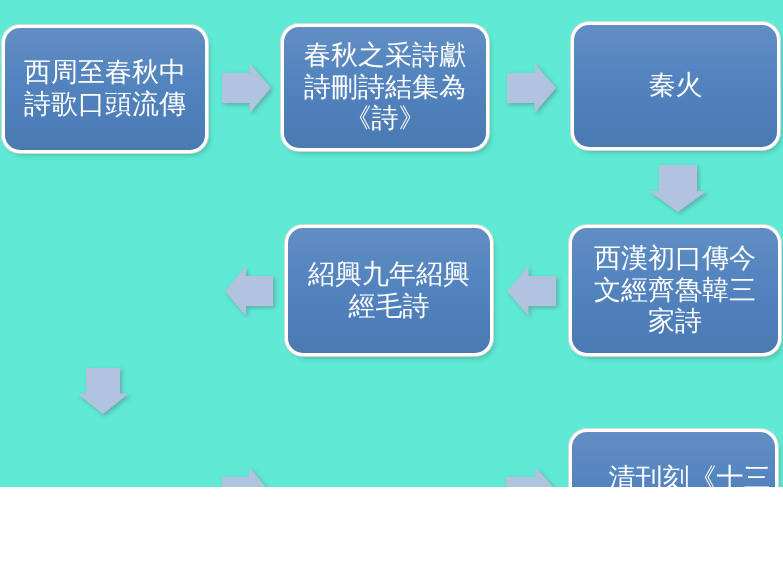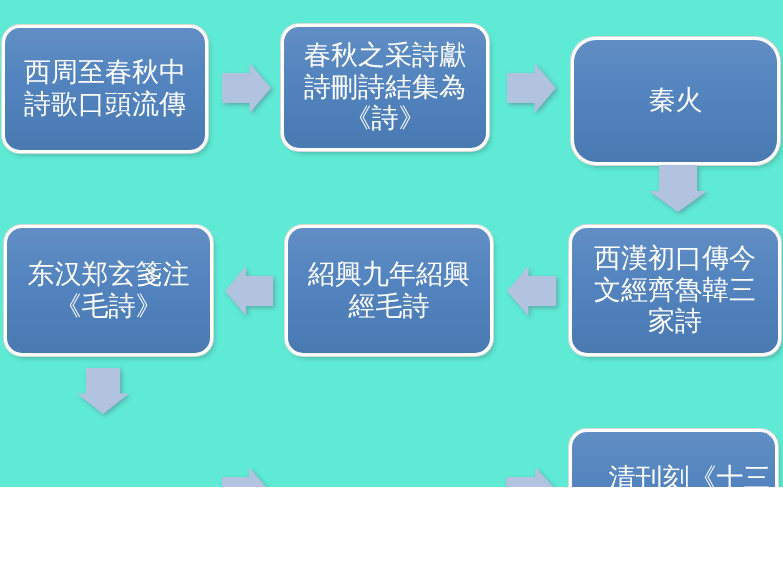--- a/index.html
+++ b/index.html
@@ -24,21 +24,21 @@
     padding:2px 4px;
     box-sizing:border-box;
   }
   .arrow{position:absolute;filter:drop-shadow(2px 2px 2px rgba(90,100,125,0.45));}
   .arrow svg{display:block;width:100%;height:100%;}
   .arrow polygon{fill:var(--arrow-fill,#b1c3df);}
 
   
   #n1{left:5px;  top:28px;  width:200px;height:122px;}
   #n2{left:284px;top:27px;  width:202px;height:121px;}
-  #n3{left:574px;top:40px;  width:203px;height:122px;border-radius:22px;}
+  #n3{left:574px;top:25px;  width:203px;height:122px;}
   #n4{left:572px;top:228px; width:206px;height:125px;}
   #n5{left:288px;top:228px; width:202px;height:125px;}
   #n6{left:7px;  top:228px; width:203px;height:125px;}
   #n7{left:5px;  top:430px; width:203px;height:128px;}
   #n8{left:287px;top:431px; width:205px;height:127px;}
   #n9{left:572px;top:432px; width:203px;height:126px;padding-left:36px;}
 
   
   #a1{left:222px;top:63px; width:49px;height:50px;}
   #a2{left:507px;top:63px; width:49px;height:50px;}
@@ -58,22 +58,20 @@
 詩歌口頭流傳</div>
   <div class="node" id="n2">春秋之采詩獻
 詩刪詩結集為
 《詩》</div>
   <div class="node" id="n3">秦火</div>
   <div class="node" id="n4">西漢初口傳今
 文經齊魯韓三
 家詩</div>
   <div class="node" id="n5">紹興九年紹興
 經毛詩</div>
-  <div class="node" id="n6">东汉郑玄箋注
-《毛詩》</div>
   <div class="node" id="n9">清刊刻《十三
 經註疏》</div>
 
   <div class="arrow" id="a1">
     <svg viewBox="0 0 48 50" preserveAspectRatio="none">
         <polygon points="0,10 27,10 27,0 48,25 27,50 27,40 0,40"></polygon>
       </svg>
   </div>
   <div class="arrow" id="a2">
     <svg viewBox="0 0 48 50" preserveAspectRatio="none">

